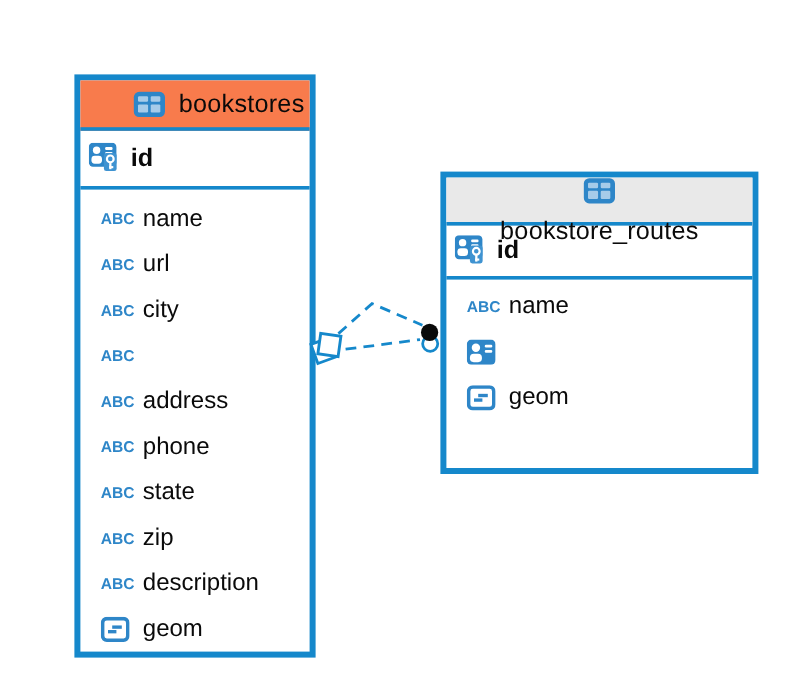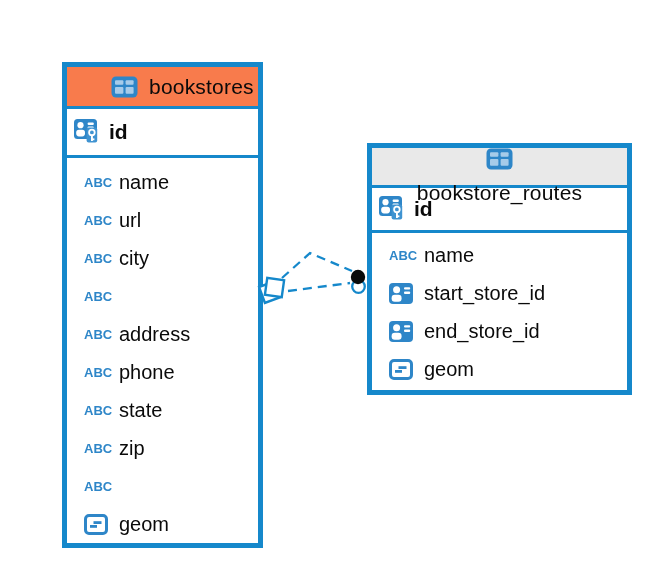--- a/index.html
+++ b/index.html
@@ -144,20 +144,21 @@
       <div class="row">
         <span class="icon-slot">
             <span class="abc">ABC</span>
           </span>
         <span class="label-text">zip</span>
       </div>
       <div class="row">
         <span class="icon-slot">
             <span class="abc">ABC</span>
           </span>
+        <span class="label-text">description</span>
       </div>
       <div class="row">
         <span class="icon-slot">
             <svg class="geom-icon">
               <use href="#sym-geom"></use>
             </svg>
           </span>
         <span class="label-text">geom</span>
       </div>
     </div>
@@ -184,29 +185,20 @@
             <span class="abc">ABC</span>
           </span>
         <span class="label-text">name</span>
       </div>
       <div class="row">
         <span class="icon-slot">
             <svg class="ref-icon">
               <use href="#sym-ref"></use>
             </svg>
           </span>
-        <span class="label-text">start_store_id</span>
-      </div>
-      <div class="row">
-        <span class="icon-slot">
-            <svg class="ref-icon">
-              <use href="#sym-ref"></use>
-            </svg>
-          </span>
-        <span class="label-text">end_store_id</span>
       </div>
       <div class="row">
         <span class="icon-slot">
             <svg class="geom-icon">
               <use href="#sym-geom"></use>
             </svg>
           </span>
         <span class="label-text">geom</span>
       </div>
     </div>

